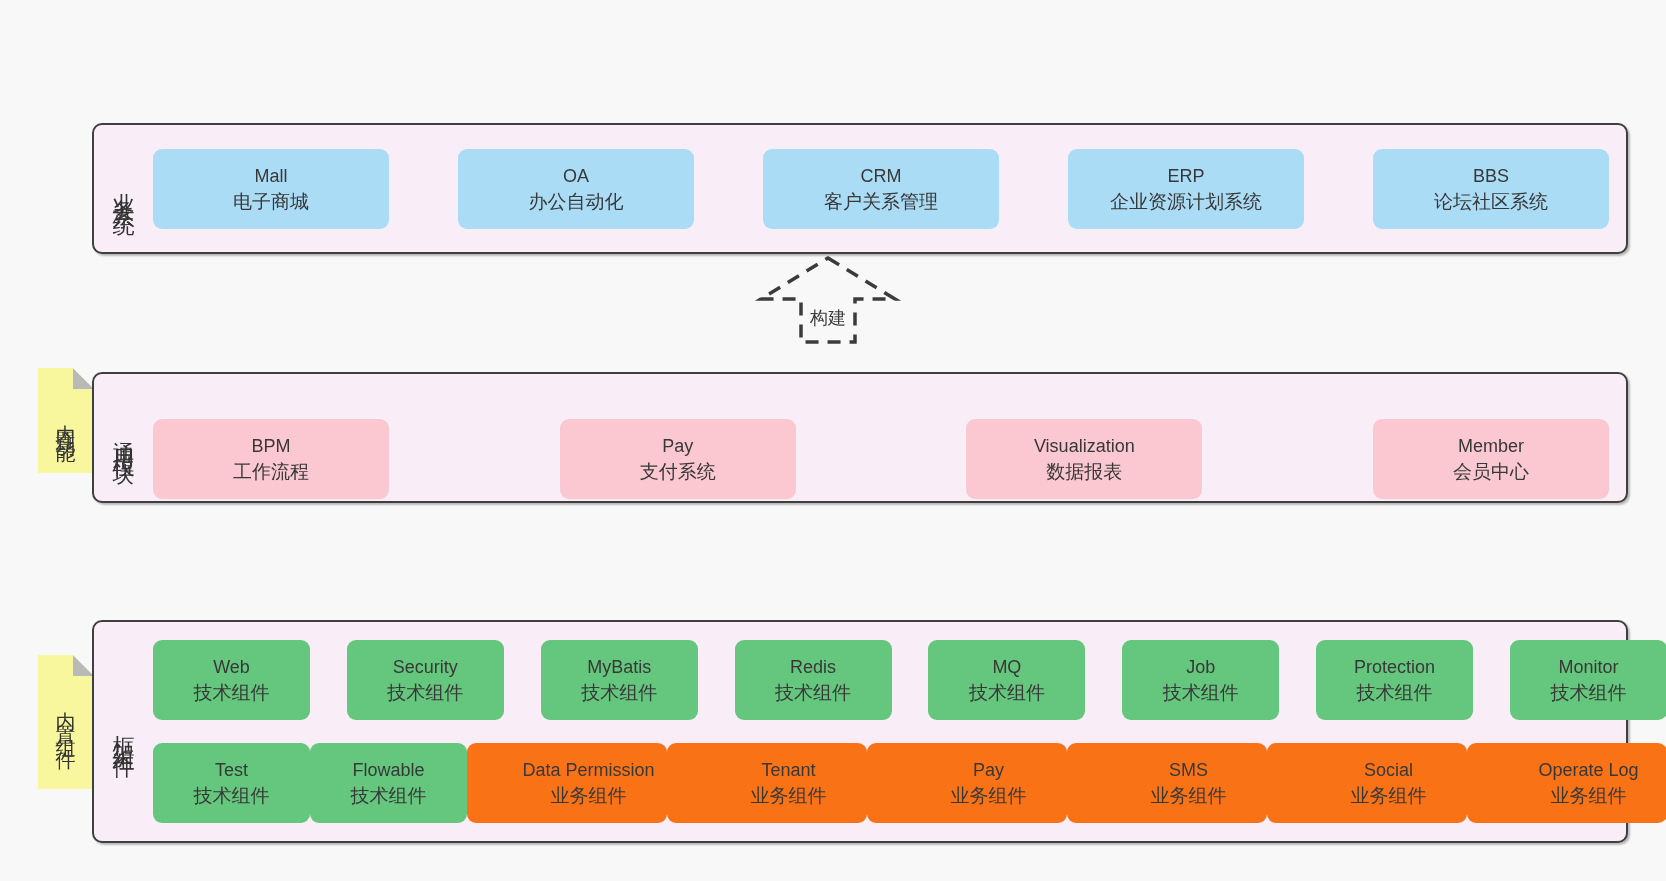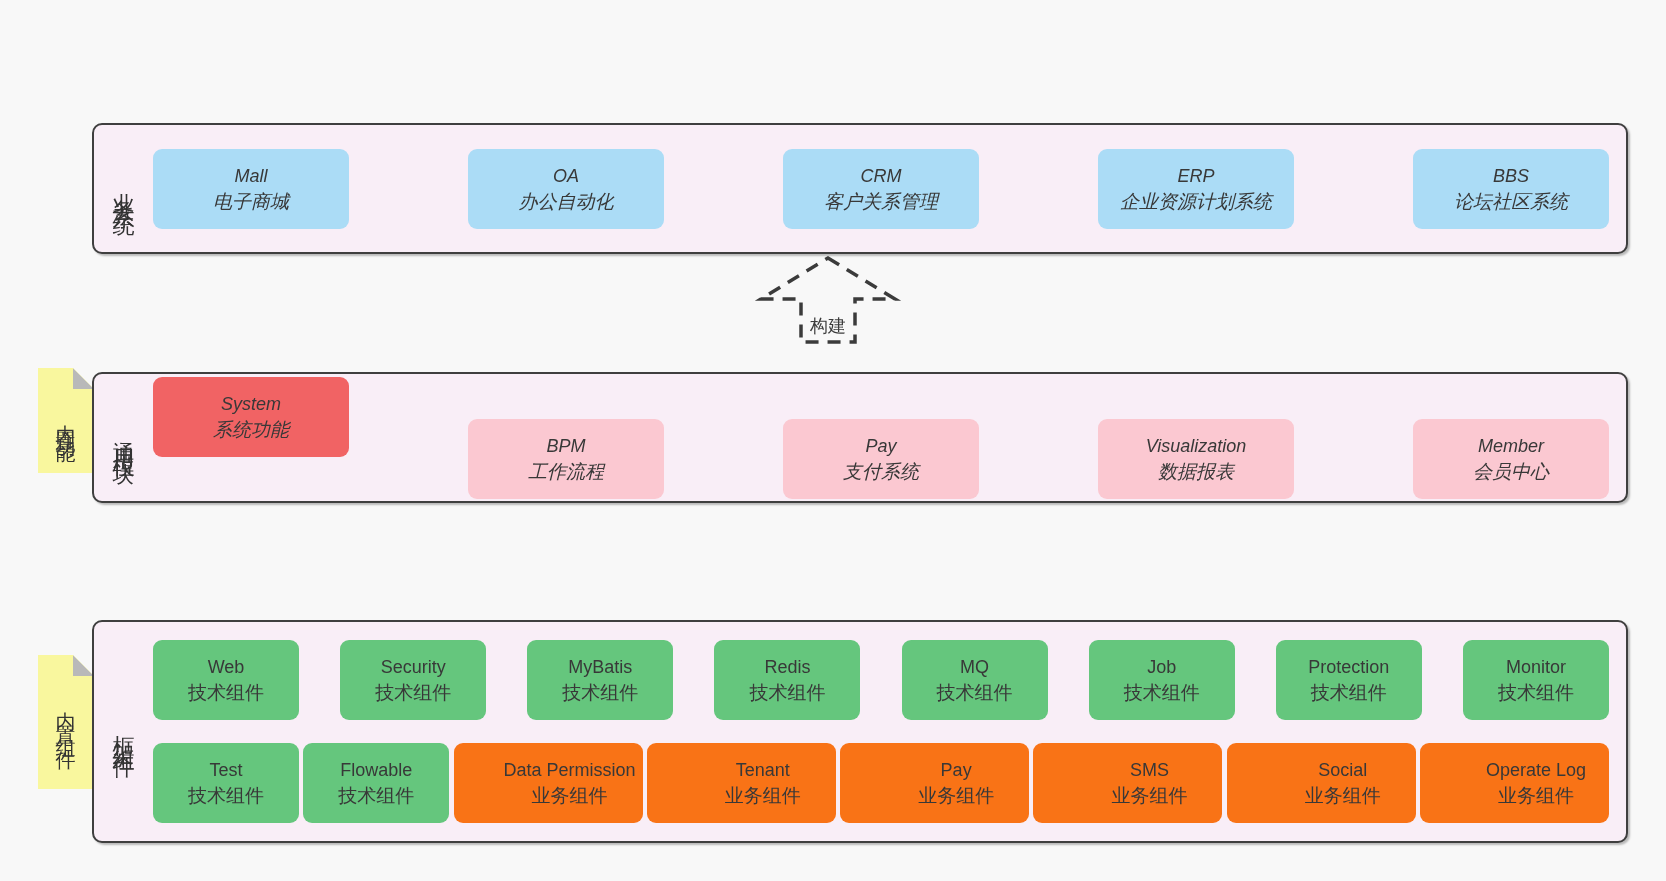--- a/index.html
+++ b/index.html
@@ -31,22 +31,22 @@
     gap:23px;padding-right:17px;
   }
   .row{display:flex;justify-content:space-between;}
 
   
   .box{
     height:80px;border-radius:9px;
     display:flex;flex-direction:column;align-items:center;justify-content:center;
     text-align:center;line-height:25px;color:#383838;
   }
-  .cols-6 .box{width:196px;font-style:italic;}
-  .cols-8 .box{width:146px;}
+  .cols-6 .box{width:236px;}
+  .cols-8 .box{width:157px;}
   .box .en{font-size:18px;}
   .box .zh{font-size:19px;}
   .blue{background:#abdcf6;}
   .red{background:#f16364;}
   .pink{background:#fbc8d1;margin-top:42px;}
   .green{background:#65c67d;}
   .lightgreen{background:#f97316;padding-left:43px;}
 
   
   .side-tag{
@@ -69,21 +69,21 @@
   #tag-components .tag-text{letter-spacing:13px;}
 
   
   .arrow{position:absolute;width:140px;height:90px;z-index:3;}
   #arrow-build{left:758px;top:255px;}
   #arrow-implement{left:771px;top:486px;}
   .arrow svg{position:absolute;inset:0;overflow:visible;}
   .arrow path{fill:none;stroke:#3b3b3b;stroke-width:3.5;stroke-dasharray:13 9;}
   .arrow-label{
     position:absolute;left:50%;top:51px;transform:translateX(-50%);
-    background:#f8f8f8;padding:0 5px;font-size:18px;color:#3b3b3b;white-space:nowrap;margin-top:8px;
+    background:#f8f8f8;padding:0 5px;font-size:18px;color:#3b3b3b;white-space:nowrap;
   }
 </style>
 </head>
 <body>
 
 <div class="canvas">
 
   <div class="side-tag" id="tag-modules">
     <span class="fold"></span>
     <span class="tag-text">内置功能</span>
@@ -129,24 +129,20 @@
     </svg>
     <span class="arrow-label">构建</span>
   </div>
 
   <section class="layer" id="layer-modules">
     <div class="layer-label">
       <span>通用模块</span>
     </div>
     <div class="layer-content">
       <div class="row cols-6">
-        <div class="box red">
-          <span class="en">System</span>
-          <span class="zh">系统功能</span>
-        </div>
         <div class="box pink">
           <span class="en">BPM</span>
           <span class="zh">工作流程</span>
         </div>
         <div class="box pink">
           <span class="en">Pay</span>
           <span class="zh">支付系统</span>
         </div>
         <div class="box pink">
           <span class="en">Visualization</span>

